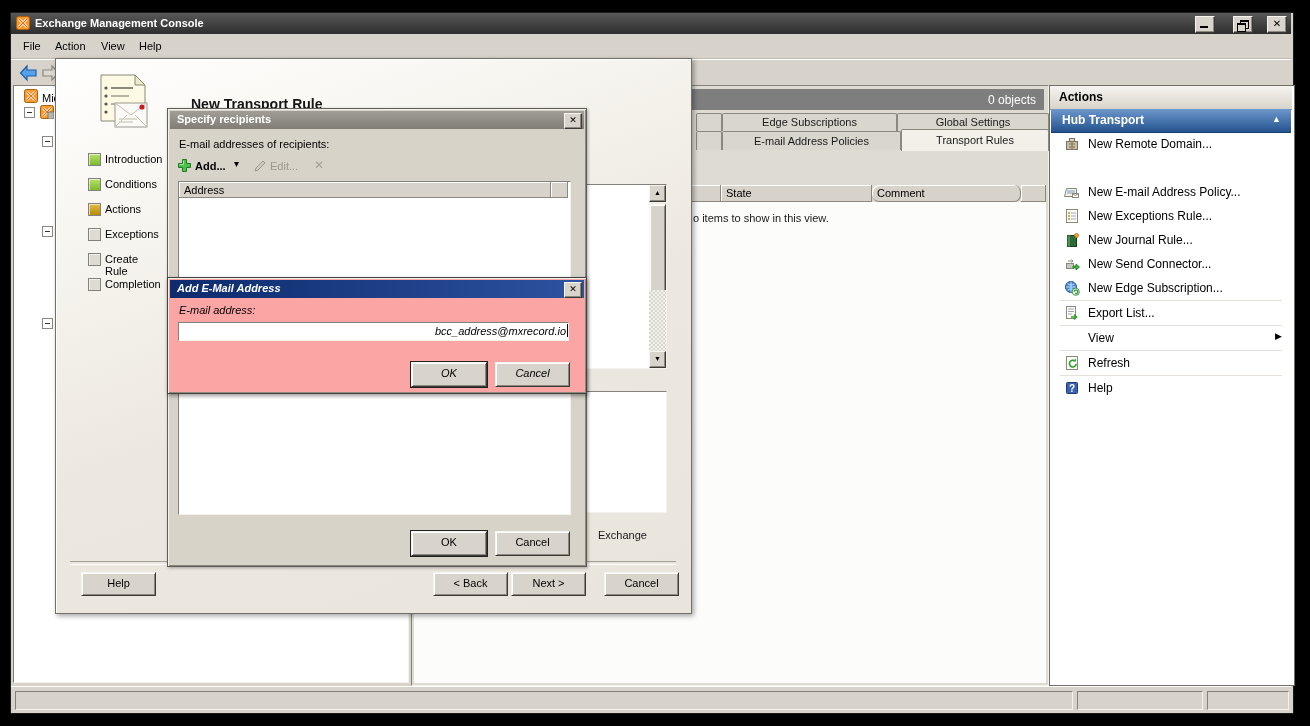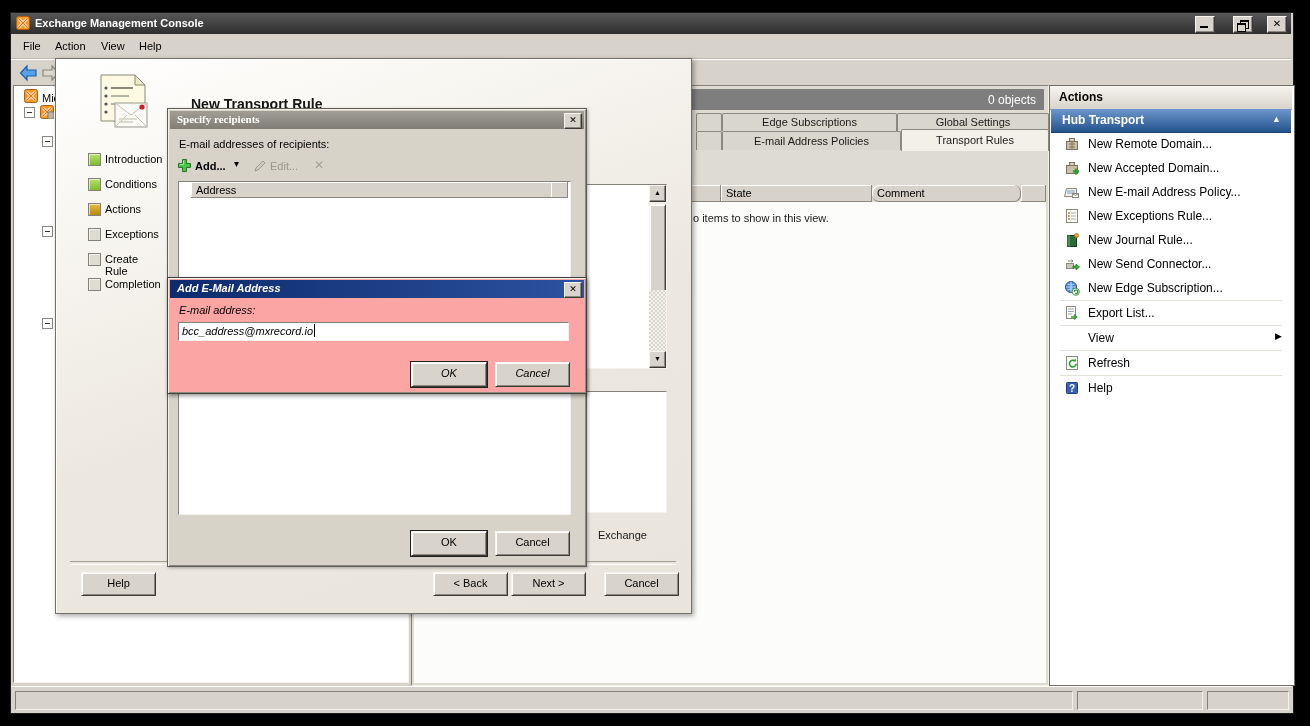--- a/index.html
+++ b/index.html
@@ -143,28 +143,20 @@
     </div>
 
     <div class="abs" style="left:1px;top:46px;width:240px;height:24px;">
       <svg class="abs" style="left:13px;top:4px;" width="16" height="16" viewBox="0 0 16 16">
         <rect x="2.5" y="5.5" width="11" height="8" fill="#c9bfa4" stroke="#7a725c"></rect>
         <rect x="5.5" y="2.5" width="5" height="3" fill="#d9d2bd" stroke="#7a725c"></rect>
         <path d="M5 8 h6 M5 11 h6 M8 6 v7" stroke="#7a725c" stroke-width="1"></path>
       </svg>
       <span class="abs action-item-label" style="left:37px;top:5px;">New Remote Domain...</span>
     </div>
-    <div class="abs" style="left:1px;top:70px;width:240px;height:24px;">
-      <svg class="abs" style="left:13px;top:4px;" width="16" height="16" viewBox="0 0 16 16">
-        <rect x="2.5" y="5.5" width="11" height="8" fill="#c9bfa4" stroke="#7a725c"></rect>
-        <rect x="5.5" y="2.5" width="5" height="3" fill="#d9d2bd" stroke="#7a725c"></rect>
-        <path d="M12 8.5 v6 M9 11.5 h6" stroke="#2ba02b" stroke-width="2.4"></path>
-      </svg>
-      <span class="abs action-item-label" style="left:37px;top:5px;">New Accepted Domain...</span>
-    </div>
     <div class="abs" style="left:1px;top:94px;width:240px;height:24px;">
       <svg class="abs" style="left:13px;top:4px;" width="16" height="16" viewBox="0 0 16 16">
         <path d="M2.5 4.5 h10 v8 h-12 Z" fill="#f3f1e6" stroke="#8a887f"></path>
         <path d="M3 7 h8 M3 9 h8" stroke="#7aa0c8" stroke-width="1"></path>
         <rect x="8.5" y="9.5" width="6" height="4" fill="#fffef2" stroke="#8a887f"></rect>
         <path d="M8.5 9.5 l3 2 l3 -2" stroke="#8a887f" fill="none"></path>
       </svg>
       <span class="abs action-item-label" style="left:37px;top:5px;">New E-mail Address Policy...</span>
     </div>
     <div class="abs" style="left:1px;top:118px;width:240px;height:24px;">
@@ -303,53 +295,53 @@
   <div class="abs" style="left:14px;top:502px;width:606px;height:2px;border-top:1px solid #a19e95;border-bottom:1px solid #fff;"></div>
   <div class="btn abs" style="left:25px;top:513px;width:73px;height:22px;">Help</div>
   <div class="btn abs" style="left:377px;top:513px;width:73px;height:22px;">&lt; Back</div>
   <div class="btn abs" style="left:455px;top:513px;width:73px;height:22px;">Next &gt;</div>
   <div class="btn abs" style="left:548px;top:513px;width:73px;height:22px;">Cancel</div>
 </div>
 
 <div class="abs" style="left:167px;top:108px;width:418px;height:457px;z-index:20;background:#d7d3c9;
             border:1px solid #5f5d57;box-shadow:inset 1px 1px 0 #f2f0ea, inset -1px -1px 0 #8a887f, 1px 1px 3px rgba(0,0,0,0.3);">
   <div class="abs dlg-title-gray" style="left:2px;top:2px;width:414px;height:18px;">
-    <span class="abs white" style="left:7px;top:2px;font-size:11px;font-weight:bold;font-family:Liberation Serif, serif;">Specify recipients</span>
+    <span class="abs white" style="left:7px;top:2px;font-size:11px;font-weight:bold;">Specify recipients</span>
     <div class="xbtn abs" style="right:2px;top:2px;">✕</div>
   </div>
   <span class="abs txt11" style="left:11px;top:29px;">E-mail addresses of recipients:</span>
 
   <div class="abs" style="left:9px;top:47px;width:220px;height:20px;">
     <svg class="abs" style="left:0;top:2px;" width="15" height="15" viewBox="0 0 15 15">
       <path d="M5.5 1.5 h4 v4 h4 v4 h-4 v4 h-4 v-4 h-4 v-4 h4 Z" fill="#4cc24c" stroke="#1e7a1e"></path>
       <path d="M6.5 2.5 v4 h-4" stroke="#9fe89f" fill="none"></path>
     </svg>
     <span class="abs txt11" style="left:18px;top:4px;font-weight:bold;">Add...</span>
     <span class="abs" style="left:57px;top:2px;font-size:10px;color:#000;">▾</span>
     <svg class="abs" style="left:76px;top:3px;" width="14" height="14" viewBox="0 0 14 14">
       <path d="M2 12 L3 9 L10 2 L12 4 L5 11 Z" fill="#cfccc3" stroke="#9a978e"></path>
     </svg>
     <span class="abs txt11" style="left:93px;top:4px;color:#9a978e;">Edit...</span>
     <span class="abs" style="left:137px;top:2px;font-size:12px;font-weight:bold;color:#a5a29a;">✕</span>
   </div>
 
   <div class="abs sunken" style="left:10px;top:72px;width:391px;height:332px;background:#fff;">
-    <div class="colhdr abs" style="left:12px;top:0;width:372px;height:16px;"><span>Address</span></div>
+    <div class="colhdr abs" style="left:0;top:0;width:372px;height:16px;"><span>Address</span></div>
     <div class="colhdr abs" style="left:372px;top:0;width:17px;height:16px;"></div>
   </div>
 
   <div class="btn btn-default abs" style="left:243px;top:422px;width:74px;height:23px;line-height:21px;">OK</div>
   <div class="btn abs" style="left:327px;top:422px;width:73px;height:23px;line-height:21px;">Cancel</div>
 </div>
 
 <div class="abs" style="left:167px;top:277px;width:418px;height:115px;z-index:30;background:#fca5a5;
             border:1px solid #44423d;box-shadow:inset 1px 1px 0 #f2f0ea, inset -1px -1px 0 #8a887f, 1px 2px 4px rgba(0,0,0,0.4);font-style:italic;">
   <div class="abs dlg-title-blue" style="left:2px;top:2px;width:414px;height:18px;">
     <span class="abs white" style="left:7px;top:2px;font-size:11px;font-weight:bold;">Add E-Mail Address</span>
     <div class="xbtn abs" style="right:2px;top:2px;">✕</div>
   </div>
   <span class="abs txt11" style="left:11px;top:26px;">E-mail address:</span>
-  <div class="abs sunken" style="left:10px;top:44px;width:391px;height:19px;background:#fff;font-size:11px;line-height:17px;padding-left:3px;box-sizing:border-box;">
+  <div class="abs sunken" style="left:10px;top:44px;width:391px;height:19px;background:#fff;font-size:11px;line-height:17px;padding-left:3px;box-sizing:border-box;text-align:right;">
     <span>bcc_address@mxrecord.io</span><span class="caret-bar"></span>
   </div>
   <div class="btn btn-default abs" style="left:243px;top:84px;width:74px;height:23px;line-height:21px;">OK</div>
   <div class="btn abs" style="left:327px;top:84px;width:73px;height:23px;line-height:21px;">Cancel</div>
 </div>
 
 </body></html>

